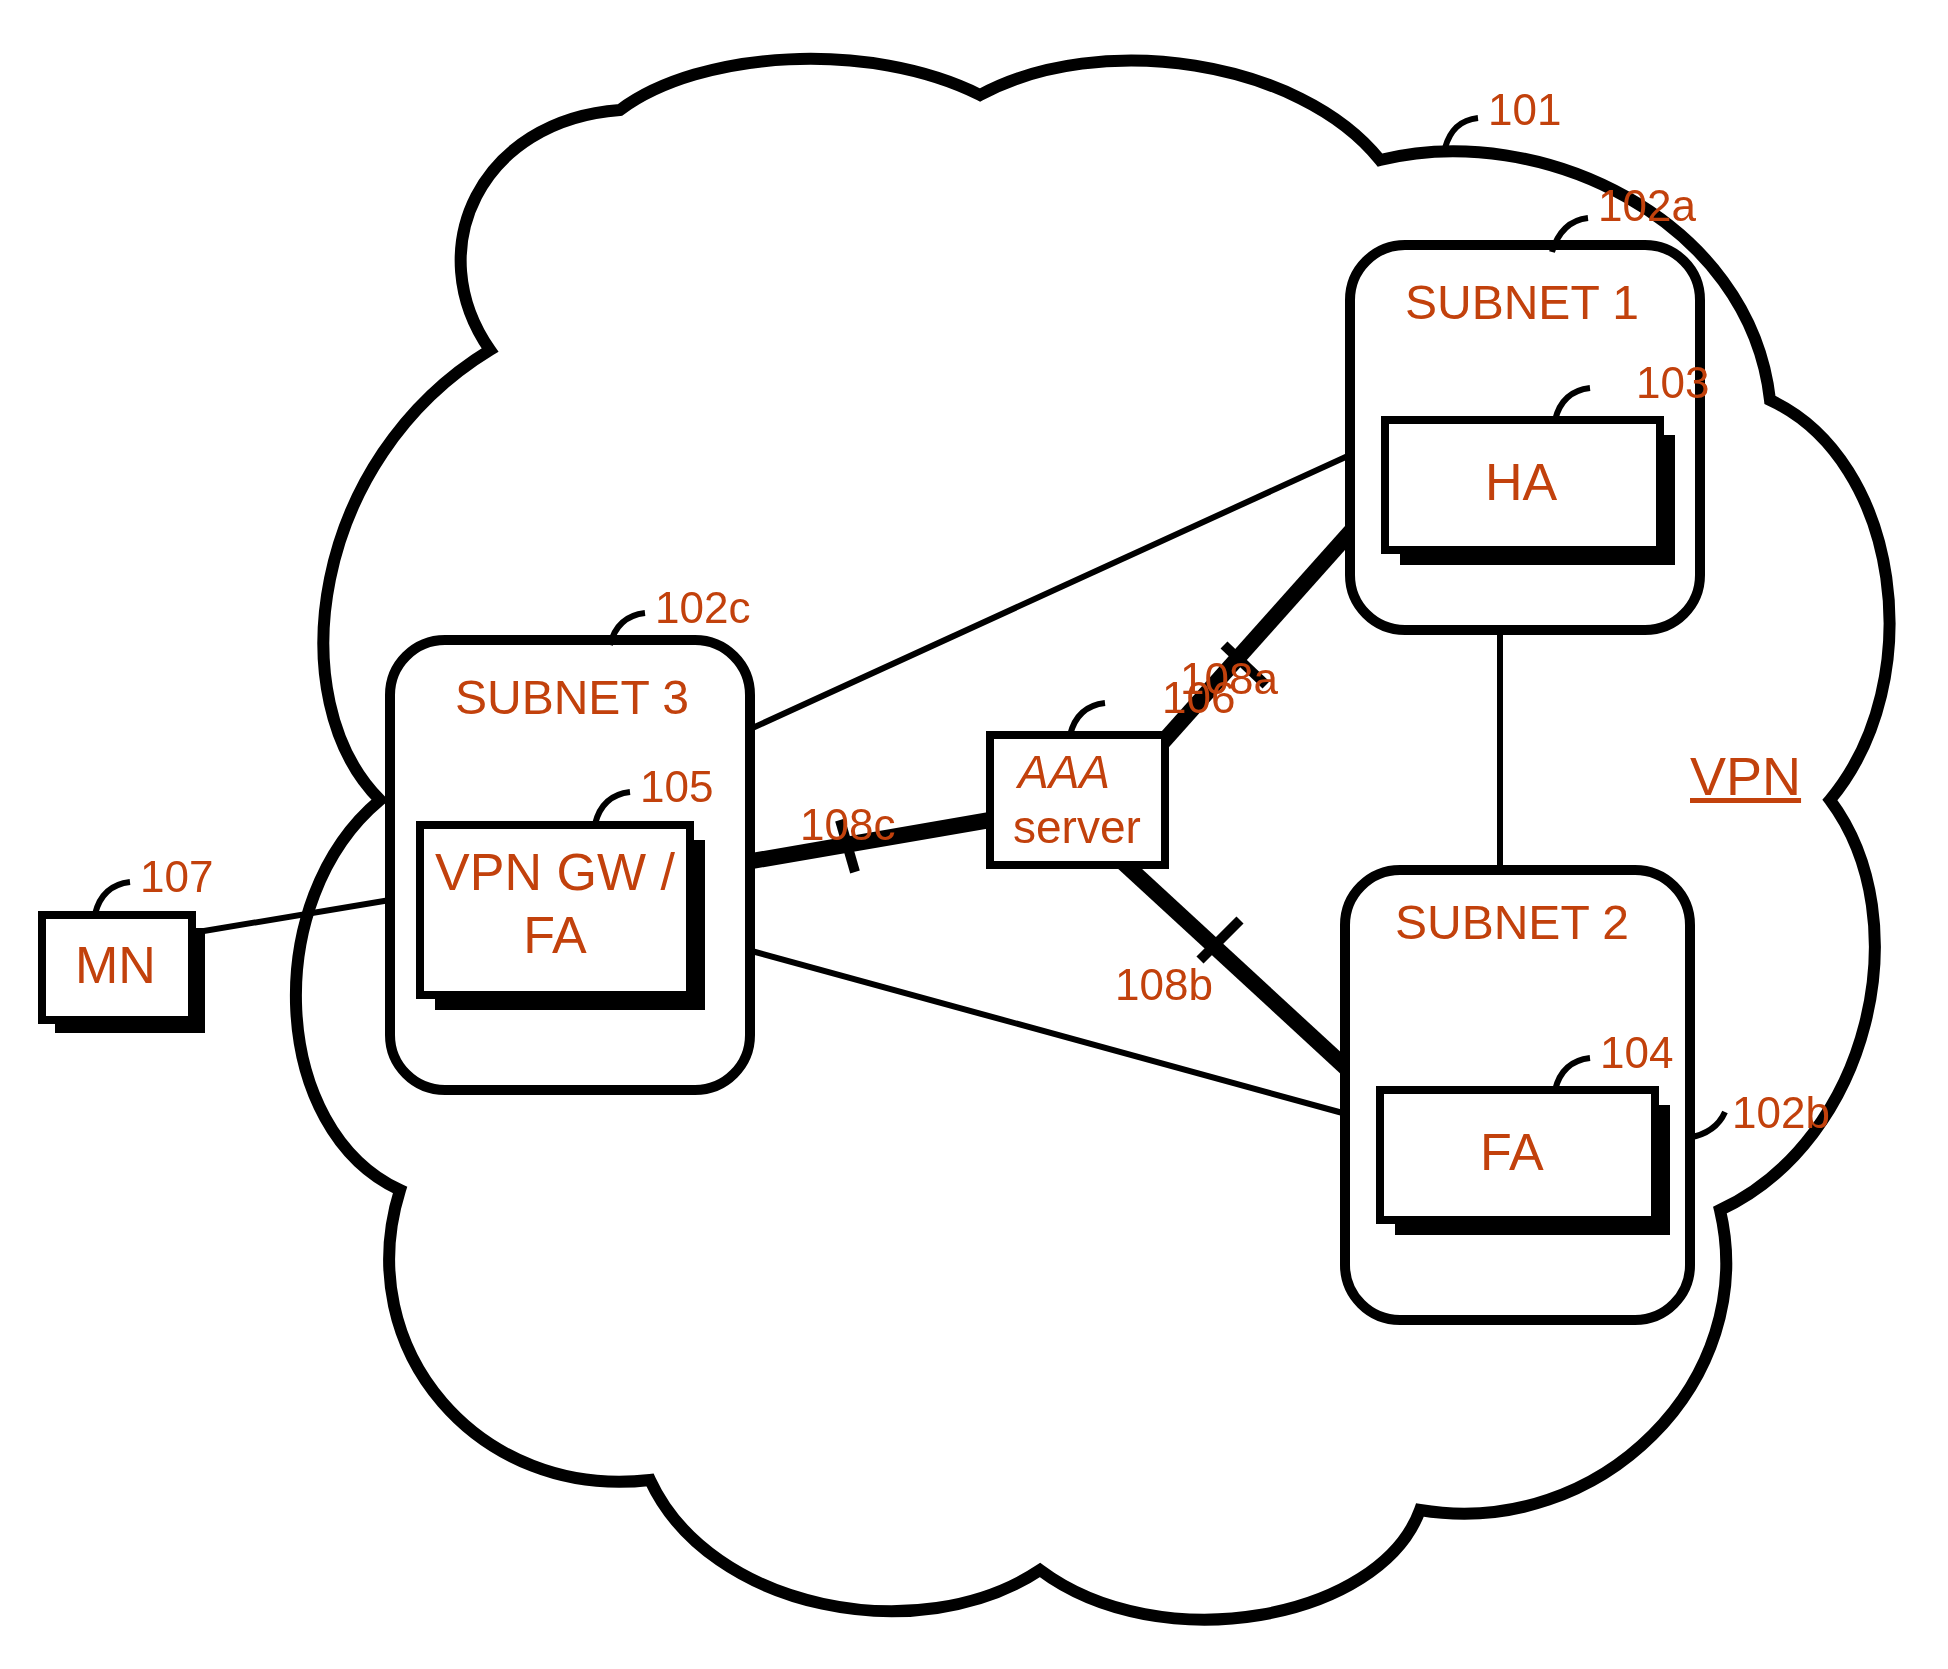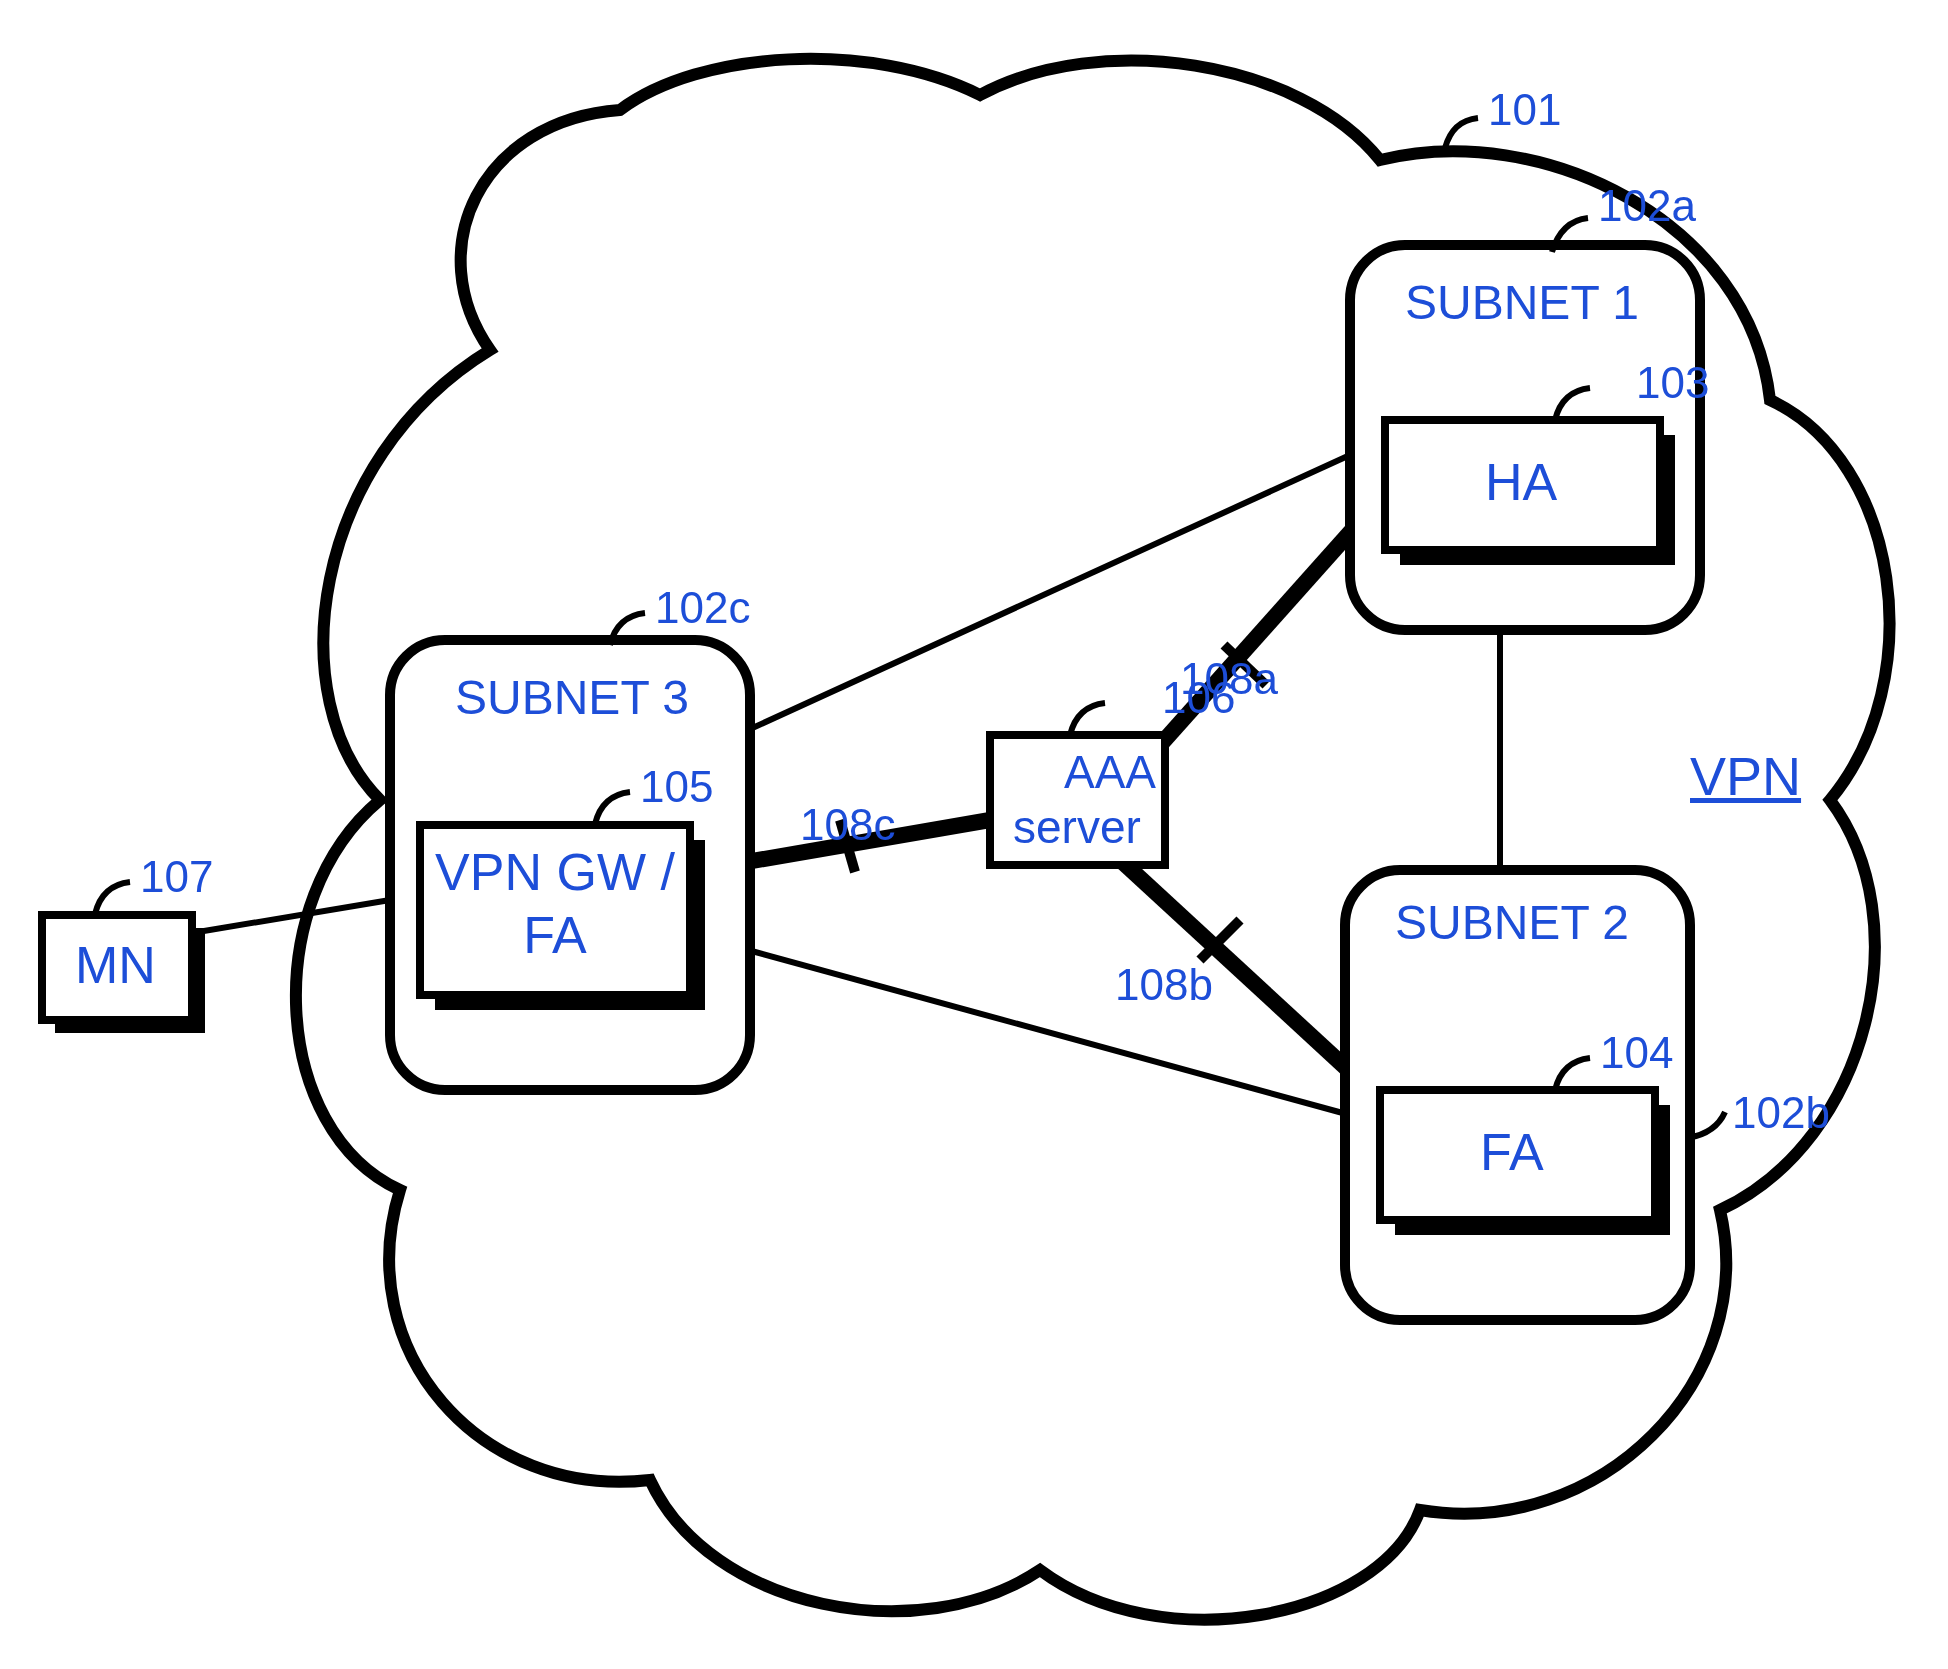--- a/index.html
+++ b/index.html
@@ -13,21 +13,21 @@
     .canvas {
       position: absolute;
       top: 0;
       left: 0;
       width: 1948px;
       height: 1669px;
     }
     .label {
       position: absolute;
       font-size: 48px;
-      color: #1d4ed8;
+      color: #c2410c;
       white-space: nowrap;
     }
     .title-label {
       font-size: 48px;
     }
     .ref-label {
       font-size: 44px;
     }
     .box-label {
       font-size: 52px;
@@ -126,21 +126,21 @@
 <div class="label ref-label" style="left:1600px; top:1028px;">104</div>
 <div class="label box-label" style="left:1480px; top:1122px;">FA</div>
 
 <div class="label ref-label" style="left:655px; top:583px;">102c</div>
 <div class="label title-label" style="left:455px; top:670px;">SUBNET 3</div>
 <div class="label ref-label" style="left:640px; top:762px;">105</div>
 <div class="label box-label" style="left:435px; top:842px; width:240px;">VPN GW /</div>
 <div class="label box-label" style="left:435px; top:905px; width:240px;">FA</div>
 
 <div class="label ref-label" style="left:1114px; top:673px;margin-left:48px;">106</div>
-<div class="label" style="left:1064px; top:745px; font-size:46px;">AAA</div>
+<div class="label" style="left:1018px; top:745px; font-size:46px;font-style:italic;">AAA</div>
 <div class="label" style="left:1013px; top:800px; font-size:46px;">server</div>
 
 <div class="label ref-label" style="left:140px; top:852px;">107</div>
 <div class="label box-label" style="left:75px; top:935px;">MN</div>
 
 <div class="label ref-label" style="left:1180px; top:654px;">108a</div>
 <div class="label ref-label" style="left:1115px; top:960px;">108b</div>
 <div class="label ref-label" style="left:800px; top:800px;">108c</div>
 
 </body></html>

